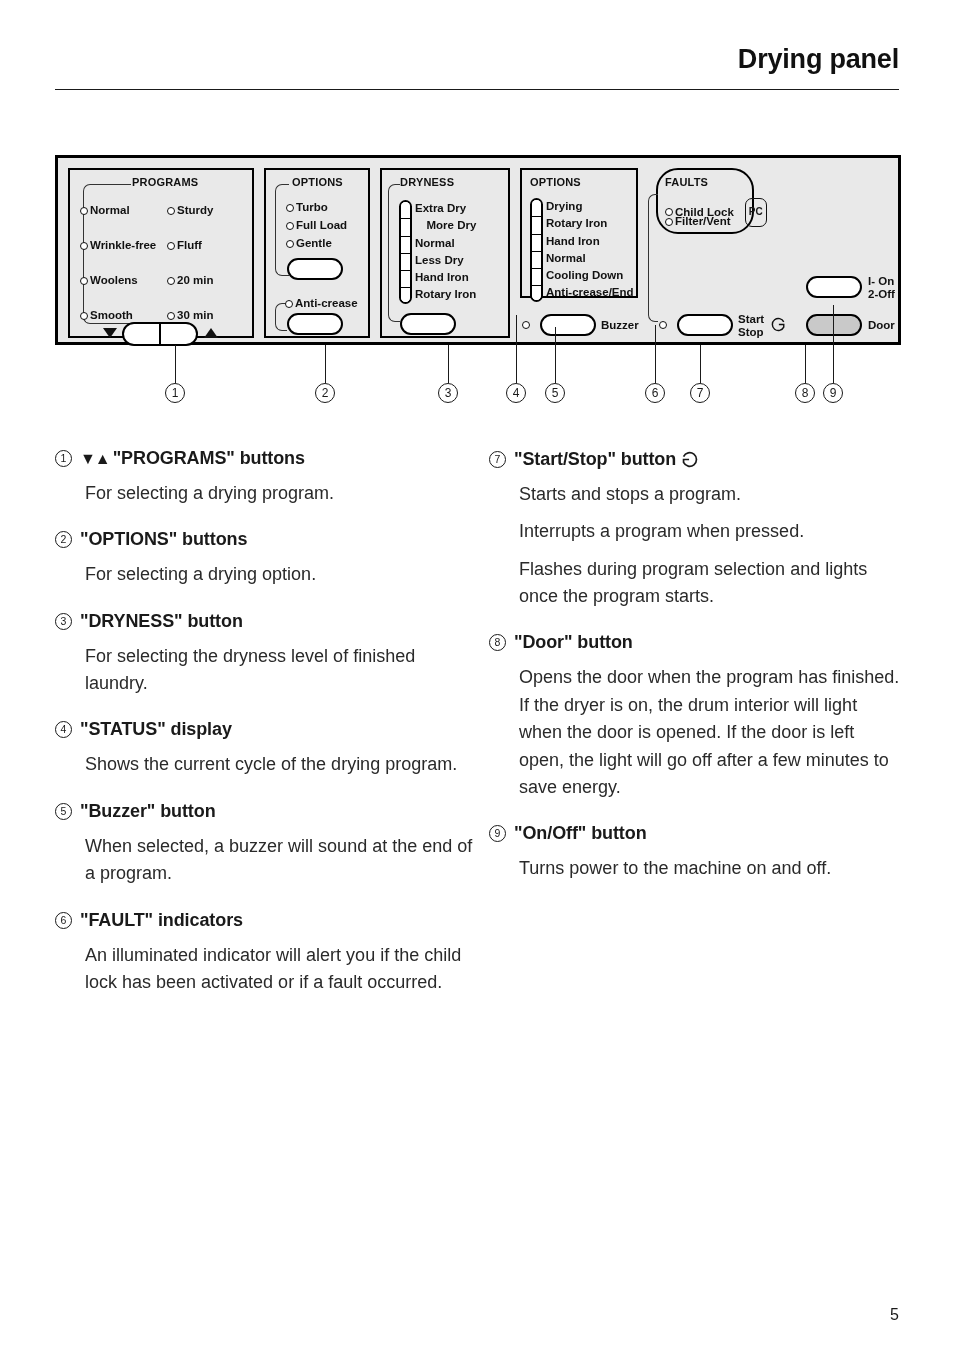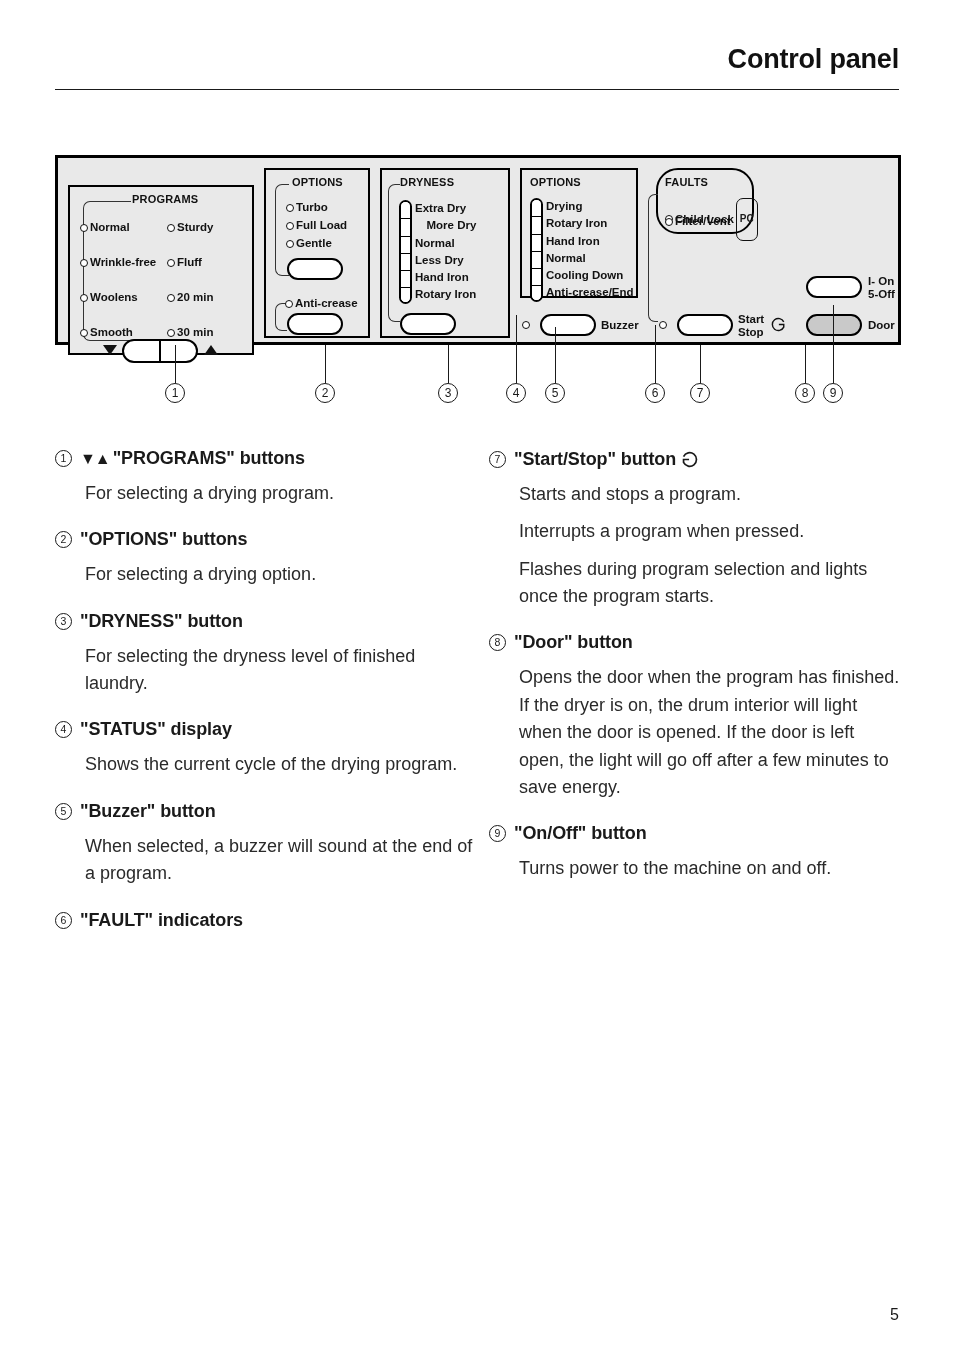--- a/index.html
+++ b/index.html
@@ -168,25 +168,25 @@
     font-weight: bold;
     color: #111;
     white-space: nowrap;
     line-height: 1.12;
   }
 
   .pc-badge {
     display: inline-block;
     border: 1.5px solid #111;
     border-radius: 7px;
-    padding: 14px 3px;
+    padding: 7px 3px;
     font-size: 10px;
     font-weight: bold;
     line-height: 1.25;
-    margin-left: 0;
+    margin-left: 9px;
   }
 
   
   #callouts {
     position: absolute;
     left: 0; top: 345px;
     width: 954px; height: 80px;
   }
   .lead {
     position: absolute;
@@ -273,28 +273,28 @@
     right: 55px;
     bottom: 28px;
     font-size: 16px;
     color: #1a1a1a;
   }
 </style>
 </head>
 <body>
 
 <div id="page-header">
-  <div class="title">Control panel</div>
+  <div class="title">Drying panel</div>
   <div class="rule"></div>
 </div>
 
 <div id="panel-figure">
   <div class="panel-body">
 
-    <div class="panel-group" style="left:10px; top:27px; width:186px; height:170px;">
+    <div class="panel-group" style="left:10px; top:10px; width:186px; height:170px;">
       <div class="grp-title" style="left:62px; top:6px;">PROGRAMS</div>
 
       <div class="bracket" style="left:13px; top:14px; width:48px; height:140px;"></div>
 
       <div class="led-row" style="left:10px; top:35px;">
         <span class="led-o"></span>
         <span class="led-label">Normal</span>
       </div>
       <div class="led-row" style="left:10px; top:70px;">
         <span class="led-o"></span>
@@ -433,21 +433,21 @@
     </div>
     <div style="position:absolute; left:713px; top:159px; width:15px; height:15px;">
       <svg viewBox="0 0 20 20" width="15" height="15" aria-hidden="true">
         <path d="M17 6.5 A8 8 0 1 0 17 13.5 L17 10 L10.5 10" fill="none" stroke="#111" stroke-width="1.9"></path>
       </svg>
     </div>
 
     <div class="btn-oval" style="left:748px; top:118px; width:56px; height:22px;"></div>
     <div class="side-label" style="left:810px; top:117px;">
       <span>I- On</span><br>
-      <span>5-Off</span>
+      <span>2-Off</span>
     </div>
 
     <div class="btn-oval filled" style="left:748px; top:156px; width:56px; height:22px;"></div>
     <div class="side-label" style="left:810px; top:161px;">Door</div>
   </div>
 </div>
 
 <div id="callouts">
   <div class="lead" style="left:175px; top:0px;  height:38px;"></div>
   <div class="lead" style="left:325px; top:0px;  height:38px;"></div>
@@ -522,20 +522,23 @@
       <div class="entry-body">
         <p>When selected, a buzzer will sound at the end of a program.</p>
       </div>
     </div>
 
     <div class="entry">
       <div class="entry-head">
         <span class="entry-num">6</span>
         <span class="entry-title">"FAULT" indicators</span>
       </div>
+      <div class="entry-body">
+        <p>An illuminated indicator will alert you if the child lock has been activated or if a fault occurred.</p>
+      </div>
     </div>
 
   </div>
 
   <div class="col col-right">
 
     <div class="entry">
       <div class="entry-head">
         <span class="entry-num">7</span>
         <span class="entry-title"><span>"Start/Stop" button</span><span class="gsym"><svg viewBox="0 0 20 20" width="17" height="17" aria-hidden="true" style="vertical-align:-3px;">

